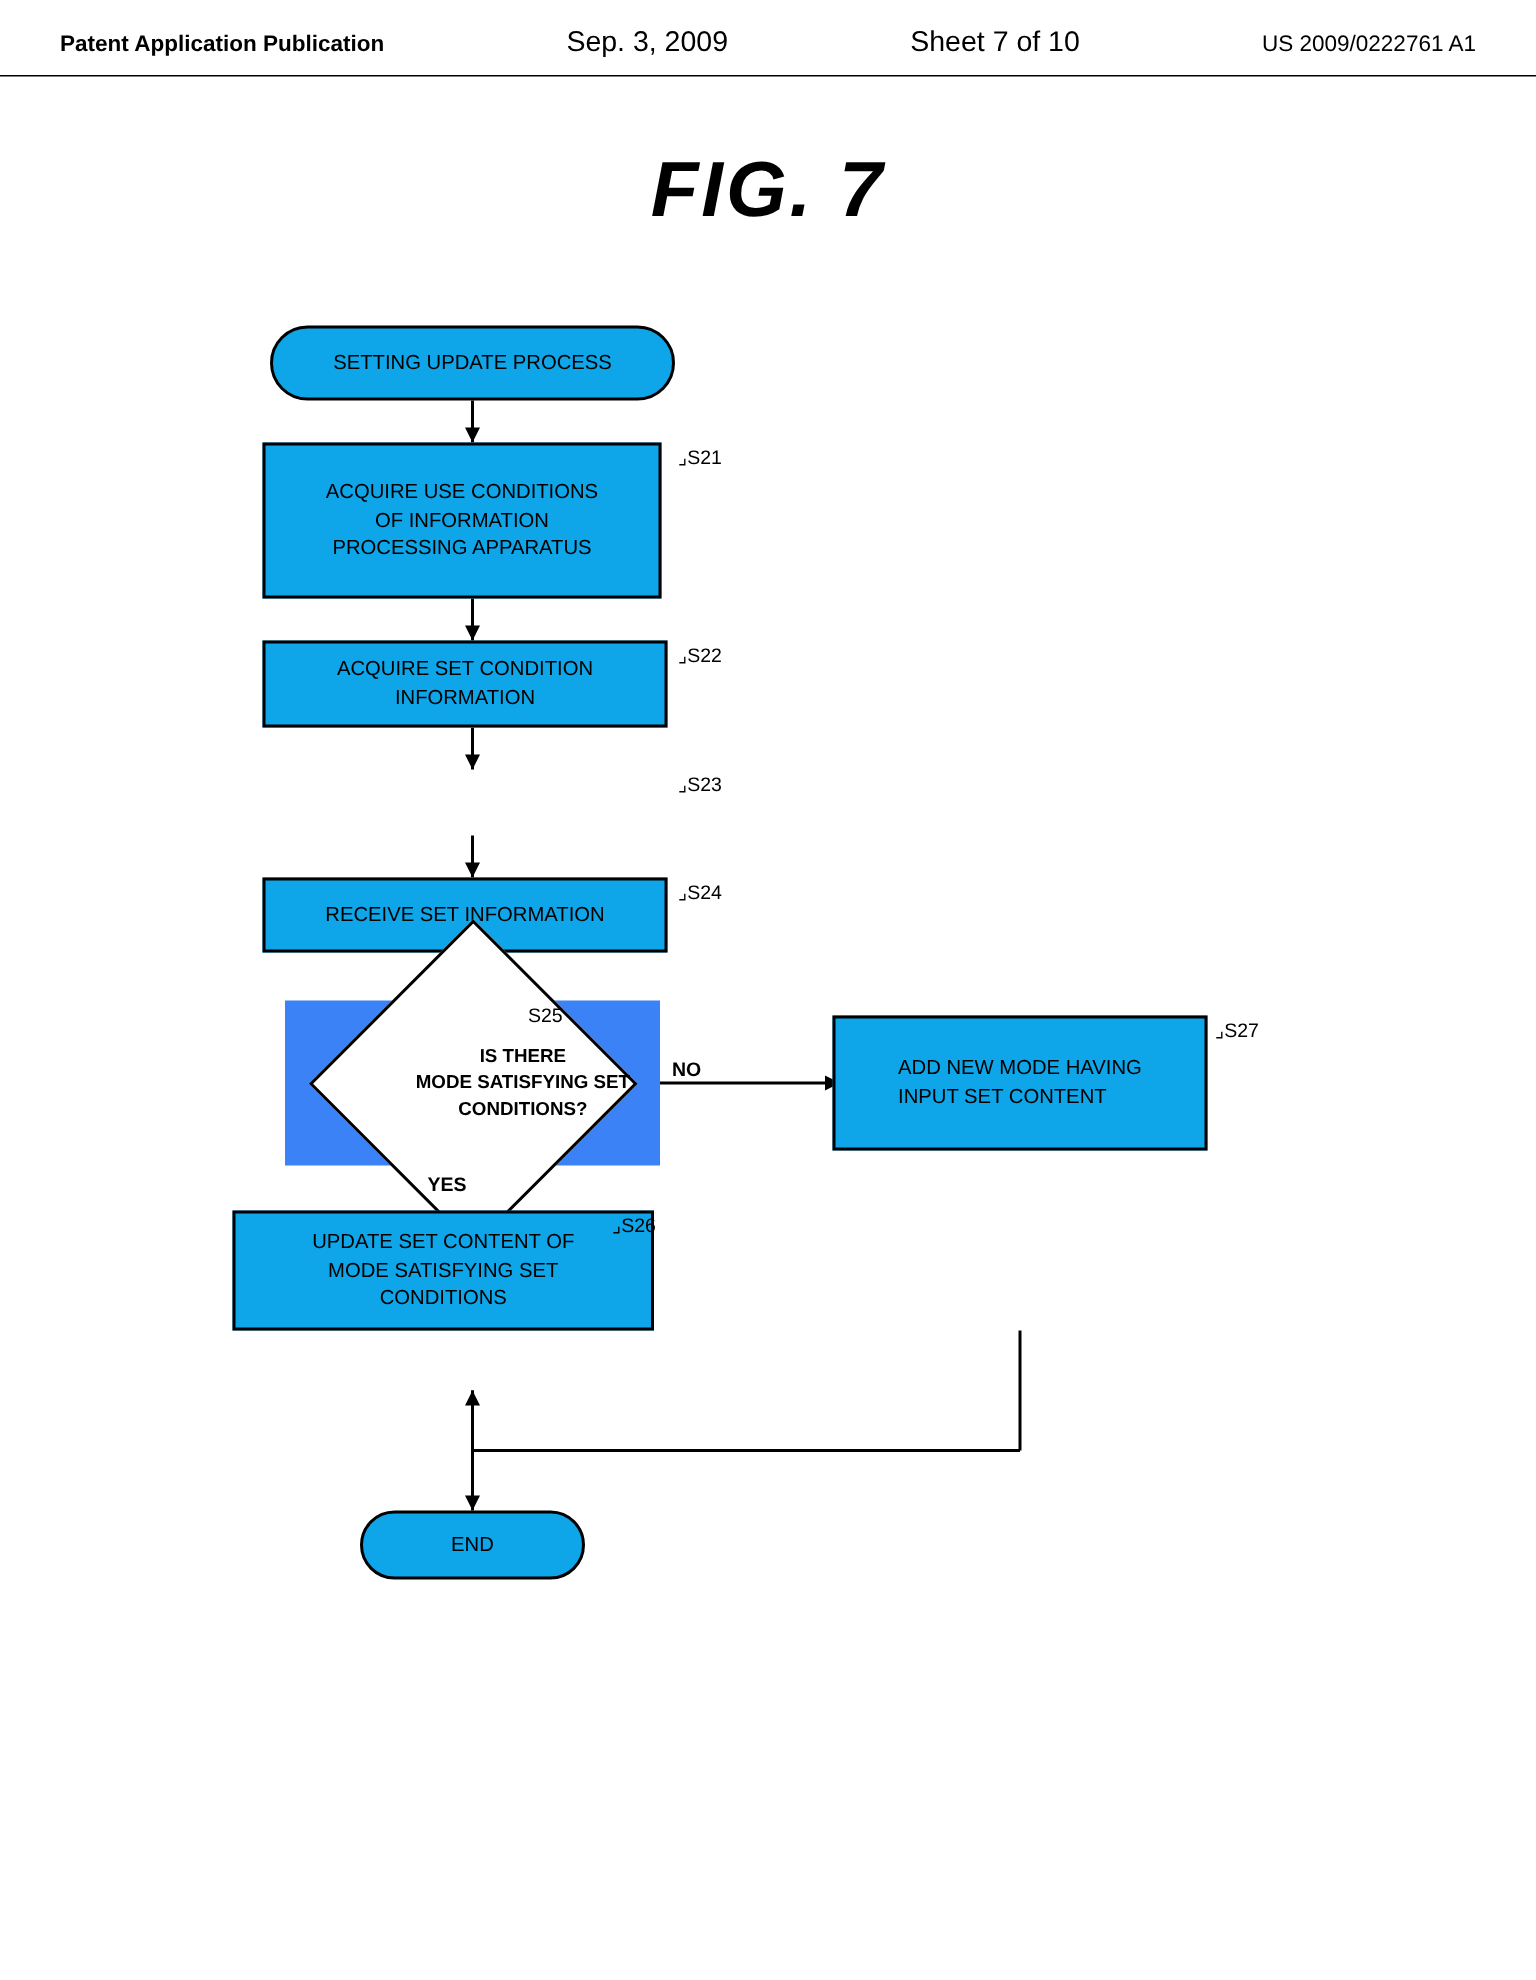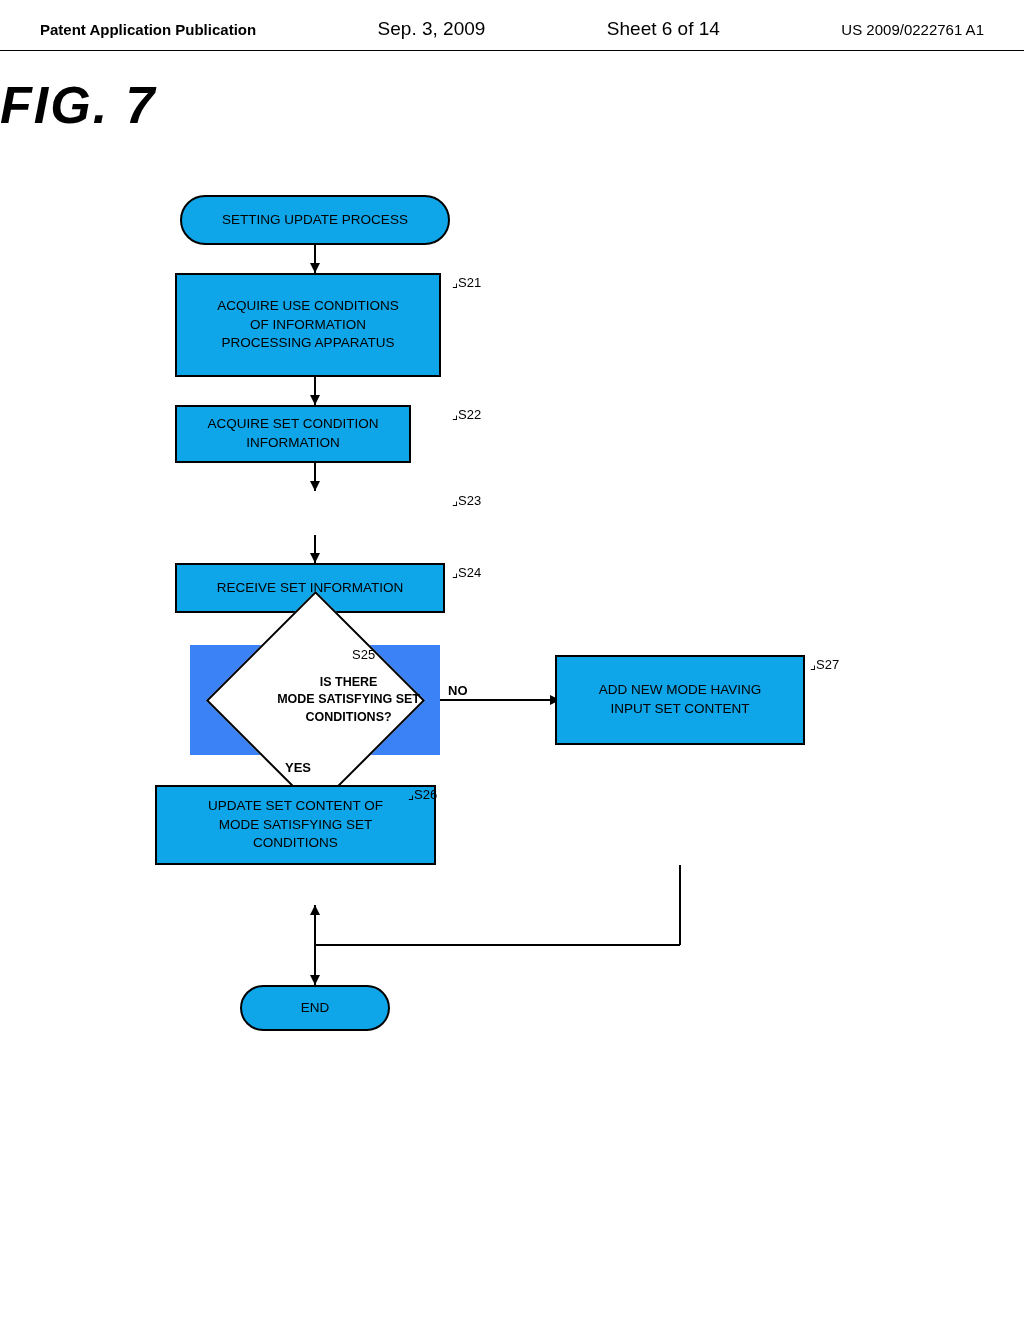--- a/index.html
+++ b/index.html
@@ -27,24 +27,25 @@
 
     .header-center {
       font-size: 19px;
     }
 
     .header-right {
       font-size: 15px;
     }
 
     .fig-title {
+      text-align: center;
       font-size: 52px;
       font-style: italic;
       font-weight: bold;
-      margin-top: 24px;
+      margin-top: 46px;
       letter-spacing: 2px;
     }
 
     .diagram {
       position: relative;
       width: 100%;
       height: 1100px;
       margin-top: 10px;
     }
 
@@ -106,21 +107,21 @@
       height: 100%;
       pointer-events: none;
     }
   </style>
 </head>
 <body>
 
 <div class="header">
   <span class="header-left">Patent Application Publication</span>
   <span class="header-center">Sep. 3, 2009</span>
-  <span class="header-center">Sheet 6 of 14</span>
+  <span class="header-center">Sheet 7 of 10</span>
   <span class="header-right">US 2009/0222761 A1</span>
 </div>
 
 <div class="fig-title">FIG. 7</div>
 
 <div class="diagram">
 
   <svg class="arrows-svg">
 
     <line x1="315" y1="100" x2="315" y2="128" stroke="#000" stroke-width="2"></line>
@@ -157,21 +158,21 @@
     <span>SETTING UPDATE PROCESS</span>
   </div>
 
   <div class="flow-box" style="left:175px; top:128px; width:266px; height:104px;">
     <span>ACQUIRE USE CONDITIONS<br>OF INFORMATION<br>PROCESSING APPARATUS</span>
   </div>
   <div class="step-label" style="left:452px; top:130px;">
     <span>⌟S21</span>
   </div>
 
-  <div class="flow-box" style="left:175px; top:260px; width:236px; height:58px;">
+  <div class="flow-box" style="left:175px; top:260px; width:270px; height:58px;">
     <span>ACQUIRE SET CONDITION<br>INFORMATION</span>
   </div>
   <div class="step-label" style="left:452px; top:262px;">
     <span>⌟S22</span>
   </div>
 
   <div class="step-label" style="left:452px; top:348px;">
     <span>⌟S23</span>
   </div>
 
@@ -197,21 +198,21 @@
   <div style="position:absolute; left:448px; top:538px; font-size:13px; font-weight:bold;">NO</div>
 
   <div class="flow-box" style="left:155px; top:640px; width:281px; height:80px;">
     <span style="text-align:center;">UPDATE SET CONTENT OF<br>MODE SATISFYING SET<br>CONDITIONS</span>
   </div>
   <div class="step-label" style="left:408px; top:642px;">
     <span>⌟S26</span>
   </div>
 
   <div class="flow-box" style="left:555px; top:510px; width:250px; height:90px;">
-    <span style="text-align:center;">ADD NEW MODE HAVING<br>INPUT SET CONTENT</span>
+    <span style="text-align:left;">ADD NEW MODE HAVING<br>INPUT SET CONTENT</span>
   </div>
   <div class="step-label" style="left:810px; top:512px;">
     <span>⌟S27</span>
   </div>
 
   <div class="flow-box rounded" style="left:240px; top:840px; width:150px; height:46px;">
     <span>END</span>
   </div>
 
 </div>

